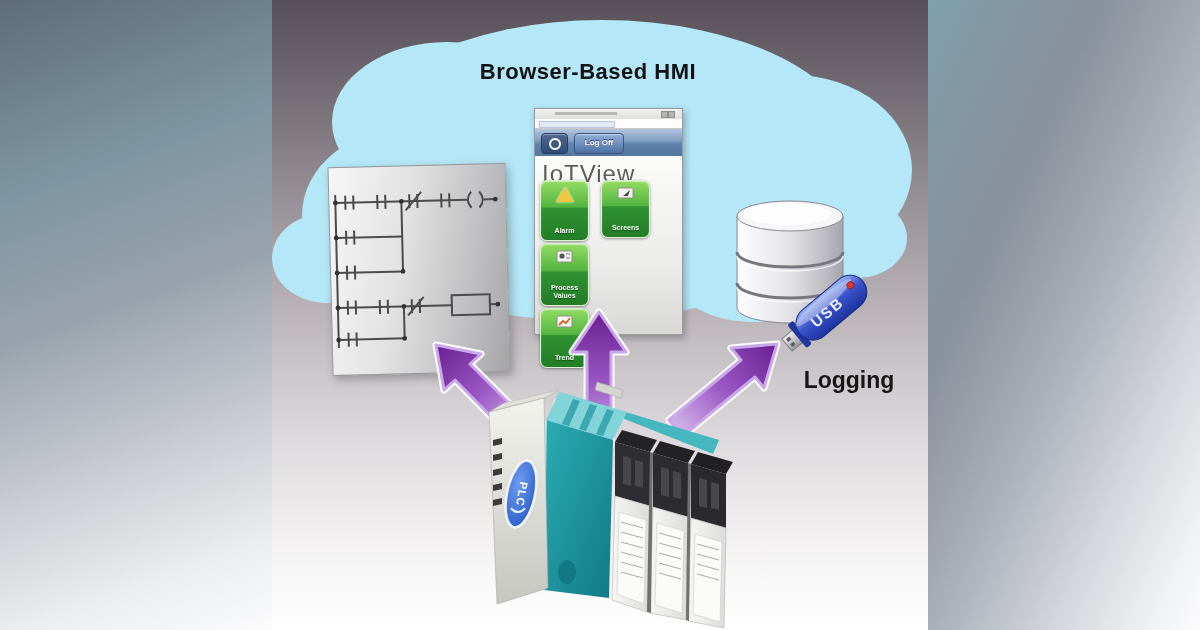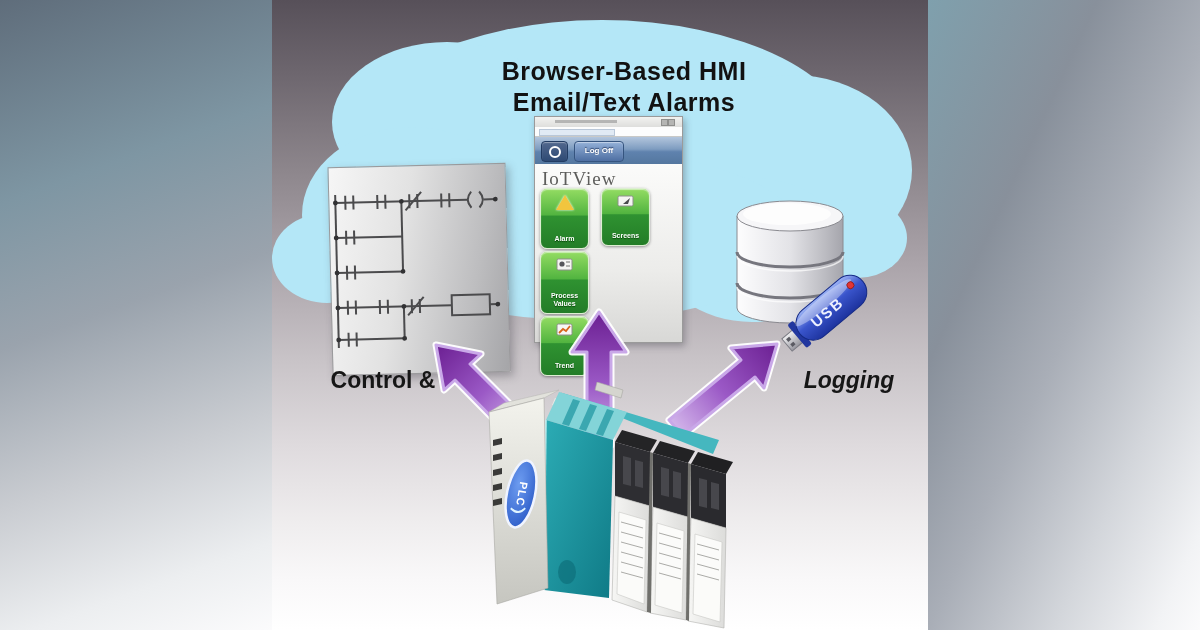--- a/index.html
+++ b/index.html
@@ -12,67 +12,67 @@
   #side-right{left:928px;width:272px;
     background:linear-gradient(115deg,#7fa0ad 0%,#88909b 30%,#a9aeb7 52%,#d3d6db 74%,#f2f3f5 92%,#fbfbfc 100%);}
   
   #photo{position:absolute;left:272px;top:0;width:656px;height:630px;
     background:linear-gradient(180deg,#575059 0%,#6e676f 12%,#8d868c 27%,#aba4aa 42%,#c8c3c7 57%,#dfdbde 71%,#efedee 83%,#f9f8f9 92%,#ffffff 100%);}
   #photo > *{position:absolute;}
   .layer{left:0;top:0;width:656px;height:630px;pointer-events:none;}
 
   
   #cloud-title{left:0;top:56px;width:632px;text-align:center;color:#121212;
-    font-size:25px;font-weight:bold;line-height:31px;letter-spacing:.5px;padding-left:36px;}
+    font-size:22px;font-weight:bold;line-height:31px;letter-spacing:.5px;}
 
   
   #ladder-panel{left:58px;top:165px;width:176px;height:207px;
     background:linear-gradient(100deg,#f6f6f6 0%,#e2e2e2 40%,#bdbdbf 78%,#a5a5a8 100%);
     border:1px solid #9a9a9c;box-shadow:3px 4px 8px rgba(60,60,70,.35);
     transform:rotate(-1.4deg);}
 
   
-  #hmi-window{left:262px;top:116px;width:147px;height:225px;background:#efefed;
+  #hmi-window{left:262px;top:108px;width:147px;height:225px;background:#efefed;
     border:1px solid #9a9a9a;box-shadow:2px 3px 7px rgba(50,50,60,.35);}
   #hmi-titlebar{position:absolute;left:0;top:0;width:100%;height:10px;background:linear-gradient(#f2f2f0,#dededc);}
   .tb-smudge{position:absolute;left:20px;top:3px;width:62px;height:3px;background:#8a8a8a;opacity:.55;}
   .tb-dot{position:absolute;top:2px;width:5px;height:5px;background:#b5b5b3;border:1px solid #8f8f8d;}
   #hmi-addressbar{position:absolute;left:0;top:10px;width:100%;height:9px;background:#fdfdfd;border-bottom:1px solid #c9c9c7;}
   .addr-pill{position:absolute;left:4px;top:2px;width:74px;height:5px;background:#e1eaf4;border:1px solid #b9c7d8;}
   #hmi-toolbar{position:absolute;left:0;top:20px;width:100%;height:27px;
     background:linear-gradient(#b3c6dd 0%,#7e9cc0 45%,#5f82ae 55%,#54779f 100%);border-bottom:1px solid #44618d;}
   #back-button{position:absolute;left:6px;top:4px;width:25px;height:19px;border-radius:4px;
     background:linear-gradient(#55700f0,#2e4a74);background:linear-gradient(#52688e,#2e4a74);
     border:1px solid #223c63;box-shadow:inset 0 1px 1px rgba(255,255,255,.4);}
   #back-button .ring{position:absolute;left:6.5px;top:3.5px;width:8px;height:8px;border:2px solid #fff;border-radius:50%;}
   #logoff-button{position:absolute;left:39px;top:4px;width:48px;height:19px;border-radius:4px;
     background:linear-gradient(#93b0d8,#4e6fa2);border:1px solid #35547f;color:#fff;
     font-size:8px;font-weight:bold;text-align:center;line-height:18px;
     text-shadow:0 -1px 1px rgba(20,40,80,.8);box-shadow:inset 0 1px 1px rgba(255,255,255,.45);}
   #hmi-content{position:absolute;left:0;top:47px;width:100%;height:178px;
     background:linear-gradient(#fbfbfa 0%,#ececea 60%,#d8d8d6 100%);}
-  #app-title{position:absolute;left:7px;top:4px;font-family:Liberation Serif, serif;
-    font-size:19px;color:#5d5d5b;letter-spacing:1px;}
+  #app-title{position:absolute;left:7px;top:4px;font-family:Liberation Sans, sans-serif;
+    font-size:24px;color:#5d5d5b;letter-spacing:1px;}
   .hmi-btn{position:absolute;width:45px;border-radius:7px;
     background:linear-gradient(180deg,#93dc62 0%,#52b440 44%,#2f9231 46%,#237d27 100%);
     border:1px solid #ddefd2;box-shadow:inset 0 1px 1px rgba(255,255,255,.55),0 1px 3px rgba(0,0,0,.4);
     display:flex;flex-direction:column;align-items:center;justify-content:space-between;padding:6px 1px 5px;}
   .hmi-btn .lbl{color:#fff;font-size:7px;font-weight:bold;text-align:center;line-height:8px;
     text-shadow:0 1px 1px rgba(0,60,0,.8);}
   #btn-alarm{left:5px;top:71px;height:48px;}
   #btn-screens{left:66px;top:71px;height:45px;}
   #btn-process{left:5px;top:134px;height:50px;}
   #btn-trend{left:5px;top:199px;height:47px;}
   .tri{width:0;height:0;border-left:9px solid transparent;border-right:9px solid transparent;
        border-bottom:15px solid #f2c53e;filter:drop-shadow(0 0 1px #fff);}
 
   
   .diagram-label{color:#161616;font-size:23px;font-weight:bold;line-height:29px;text-align:center;}
   #label-control{left:12px;top:366px;width:198px;}
-  #label-logging{left:478px;top:366px;width:198px;font-style:italic;}
+  #label-logging{left:478px;top:366px;width:198px;}
 
   svg{display:block;}
 </style>
 </head>
 <body>
 
 <div id="stage">
   <div id="side-left" class="side"></div>
   <div id="side-right" class="side"></div>
 
@@ -86,21 +86,20 @@
         <ellipse cx="55" cy="258" rx="55" ry="45"></ellipse>
         <ellipse cx="520" cy="170" rx="120" ry="95"></ellipse>
         <ellipse cx="480" cy="250" rx="95" ry="72"></ellipse>
         <ellipse cx="585" cy="238" rx="50" ry="40"></ellipse>
         <ellipse cx="310" cy="235" rx="220" ry="85"></ellipse>
       </g>
     </svg>
 
     <div id="cloud-title">
       <div>Browser-Based HMI</div>
-      <div>Email/Text Alarms</div>
     </div>
 
     <div id="ladder-panel">
       <svg width="174" height="205" viewBox="0 0 174 205">
         <g stroke="#4b4b4d" stroke-width="2" fill="none">
           <line x1="6" y1="27" x2="6" y2="180"></line>
 
           <line x1="6" y1="35" x2="138" y2="35"></line>
             <line x1="154" y1="35" x2="166" y2="35"></line>
           <line x1="16" y1="28" x2="16" y2="42"></line>
@@ -216,21 +215,20 @@
       <div class="hmi-btn" id="btn-trend">
         <svg width="18" height="14" viewBox="0 0 18 14">
           <rect x="1" y="1" width="15" height="11" rx="1.5" fill="#f7f7f5" stroke="#8e8e8c"></rect>
           <polyline points="3,10 7,6 10,8 14,3" fill="none" stroke="#d8651e" stroke-width="1.8"></polyline>
         </svg>
         <span class="lbl">Trend</span>
       </div>
     </div>
 
     <div id="label-control" class="diagram-label">
-      <div>Control &amp;</div>
     </div>
     <div id="label-logging" class="diagram-label">
       <div>Logging</div>
     </div>
 
     <svg class="layer" viewBox="0 0 656 630">
       <defs>
         <linearGradient id="aL" gradientUnits="userSpaceOnUse" x1="164" y1="345" x2="250" y2="432">
           <stop offset="0" stop-color="#6b1f92"></stop>
             <stop offset=".55" stop-color="#9b59c6"></stop>

